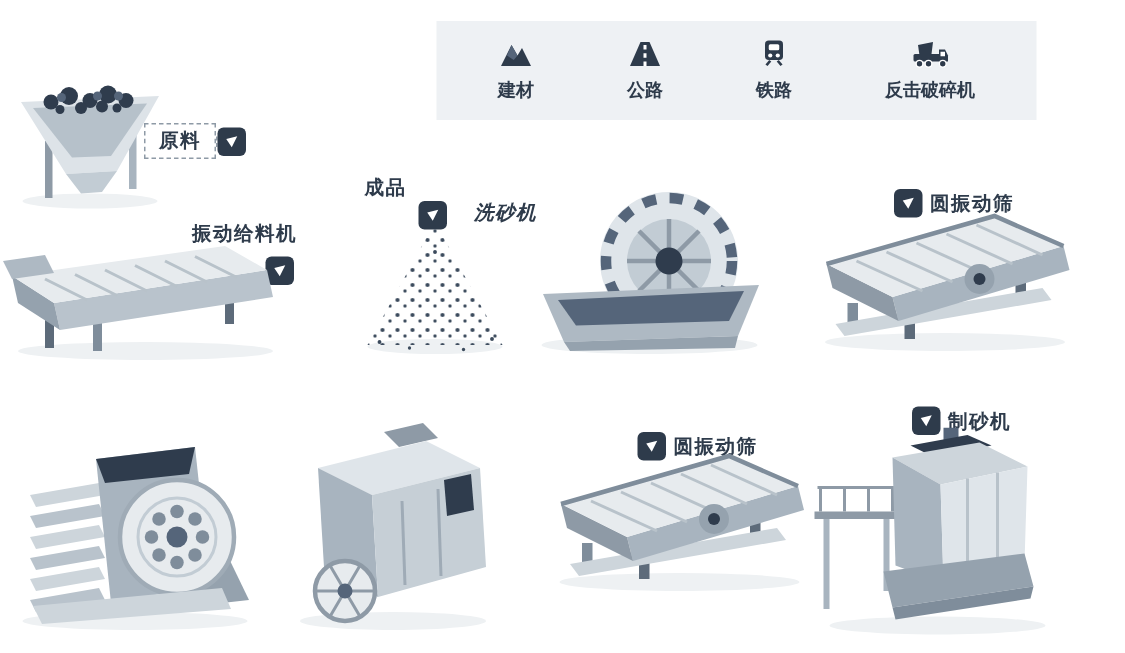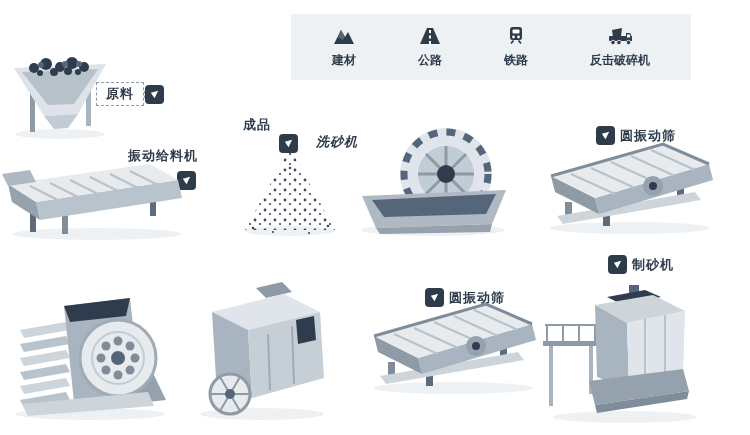--- a/index.html
+++ b/index.html
@@ -116,21 +116,21 @@
 
   <div class="node-label" style="left:425px; top:288px;">
     <span class="badge">
       <svg width="11" height="11" viewBox="0 0 12 12">
           <polygon points="2,4 10,2 6,10" fill="#ffffff"></polygon>
         </svg>
     </span>
     <span class="node-text">圆振动筛</span>
   </div>
 
-  <div class="node-label" style="left:608px; top:255px;">
+  <div class="node-label" style="left:608px; top:271px;">
     <span class="badge">
       <svg width="11" height="11" viewBox="0 0 12 12">
           <polygon points="2,4 10,2 6,10" fill="#ffffff"></polygon>
         </svg>
     </span>
     <span class="node-text">制砂机</span>
   </div>
 
   <div class="machine" style="left:8px; top:52px;">
     <svg width="105" height="88" viewBox="0 0 105 88">

